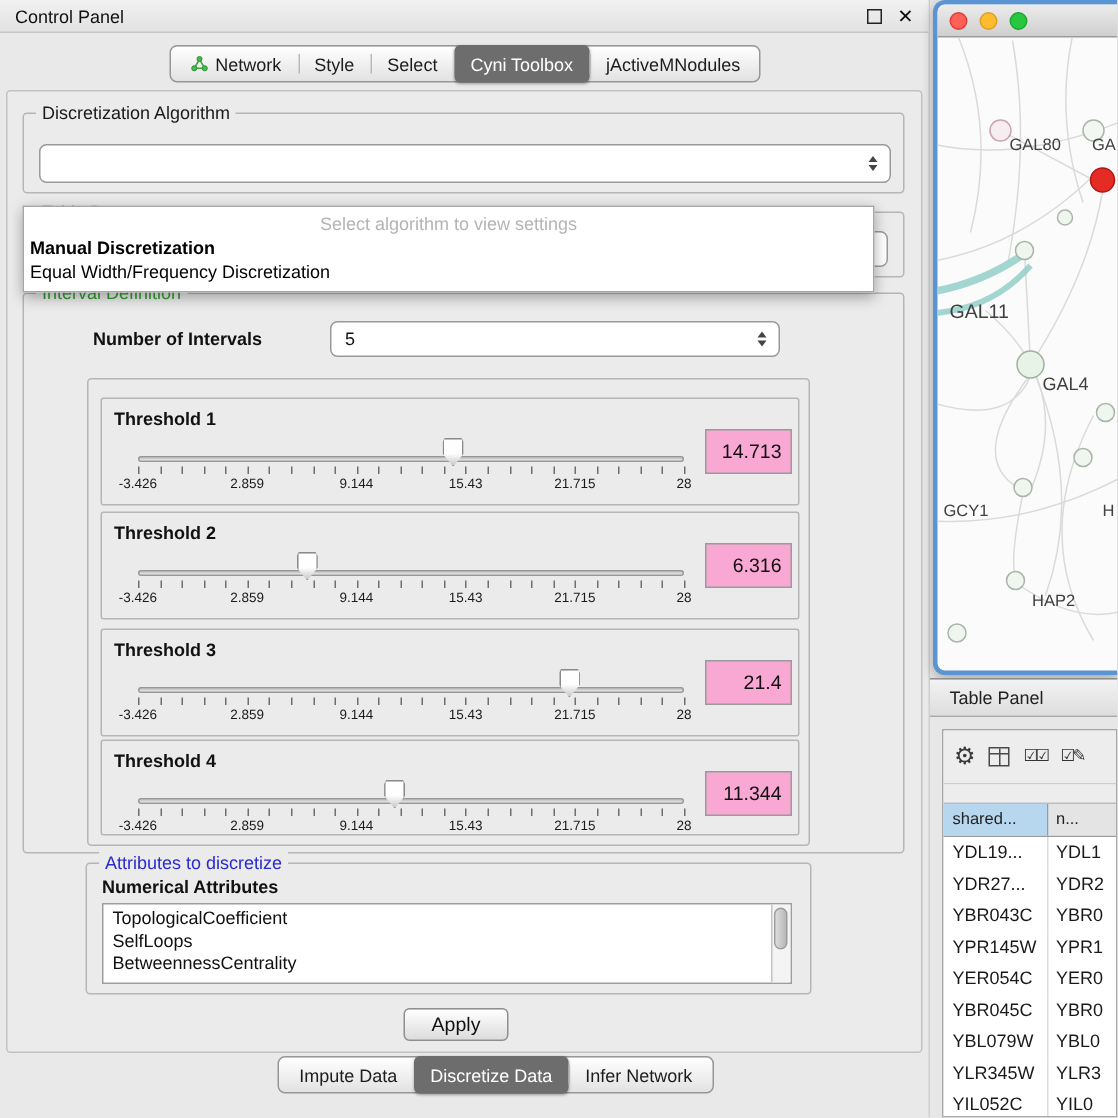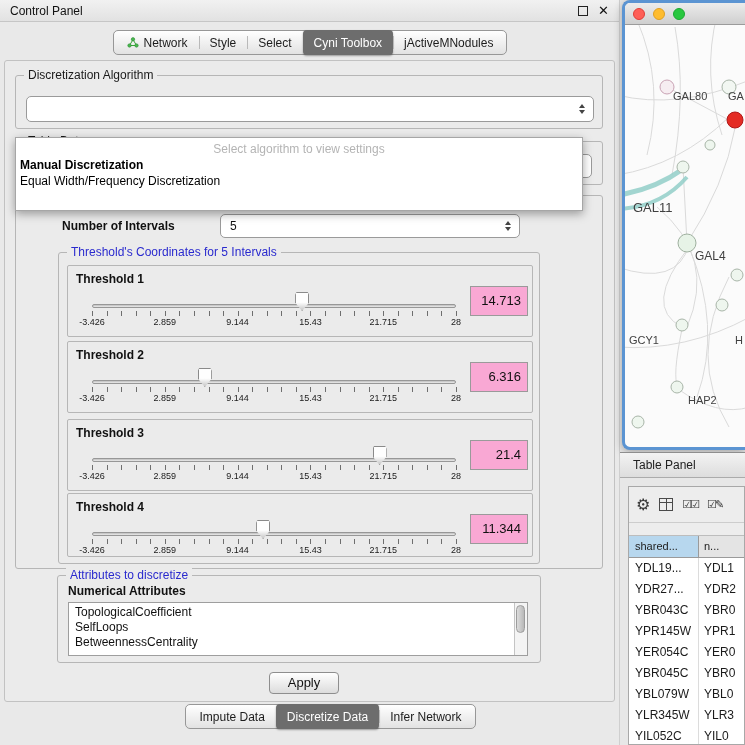--- a/index.html
+++ b/index.html
@@ -41,21 +41,21 @@
   .combo { position:absolute; background:#fff; border:1px solid #9a9a9a; border-radius:5px; }
   .combo-text { font-size:12px; line-height:23px; padding-left:9px; white-space:nowrap; overflow:hidden; }
   .combo-arrows { position:absolute; right:8px; top:50%; transform:translateY(-50%); }
   .arr-up { width:0; height:0; border-left:3.5px solid transparent; border-right:3.5px solid transparent;
     border-bottom:4.5px solid #444; margin-bottom:2px; }
   .arr-dn { width:0; height:0; border-left:3.5px solid transparent; border-right:3.5px solid transparent;
     border-top:4.5px solid #444; }
   #algo-combo { left:10px; top:20px; right:8px; height:26px; }
 
   .popup { position:absolute; left:10px; top:76px; width:568px; z-index:40;
-    background:#fff; border:1px solid #a6a6a6; box-shadow:0 3px 9px rgba(0,0,0,.35); padding:3px 0 21px; }
+    background:#fff; border:1px solid #a6a6a6; box-shadow:0 3px 9px rgba(0,0,0,.35); padding:3px 0 5px; }
   .popup-hint { text-align:center; font-size:12px; color:#b4b4b4; line-height:16px; }
   .popup-item { font-size:12px; line-height:16px; padding-left:4px; color:#000; }
   .popup-item.bold { font-weight:bold; }
 
   #tabledata-group { left:10px; top:80px; width:588px; height:44px; }
   #tabledata-combo { left:10px; top:12px; right:10px; height:24px; }
 
   #interval-group { left:10px; top:134px; width:588px; height:374px; }
   .intervals-label { position:absolute; left:46px; top:23px; font-size:12px; font-weight:bold; }
   #intervals-spinner { left:204px; top:18px; width:300px; height:24px; }
@@ -198,21 +198,20 @@
       <span class="intervals-label">Number of Intervals</span>
       <div class="combo" id="intervals-spinner">
         <div class="combo-text">5</div>
         <div class="combo-arrows">
           <div class="arr-up"></div>
             <div class="arr-dn"></div>
         </div>
       </div>
 
       <div class="group" id="thresholds-group">
-        <span class="group-label blue">Threshold's Coordinates for 5 Intervals</span>
 
         <div class="threshold-box" id="tb0">
           <div class="t-label">Threshold 1</div>
           <div class="slider-track"></div>
           <div class="slider-handle" style="left: 227.1px;"></div>
           <div class="t-value">14.713</div>
         <div class="tick" style="left: 24px;"></div>
             <div class="tick" style="left: 38.6px;"></div>
             <div class="tick" style="left: 53.1px;"></div>
             <div class="tick" style="left: 67.7px;"></div>

